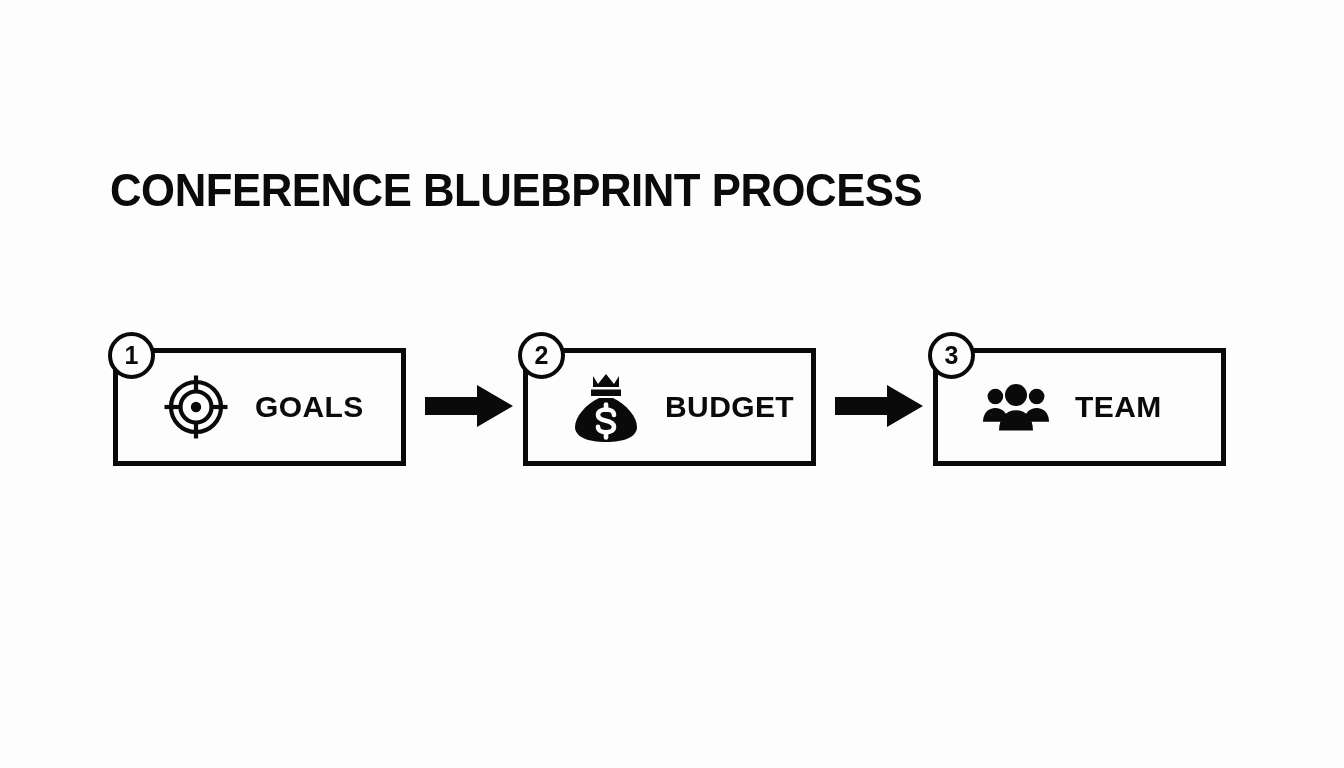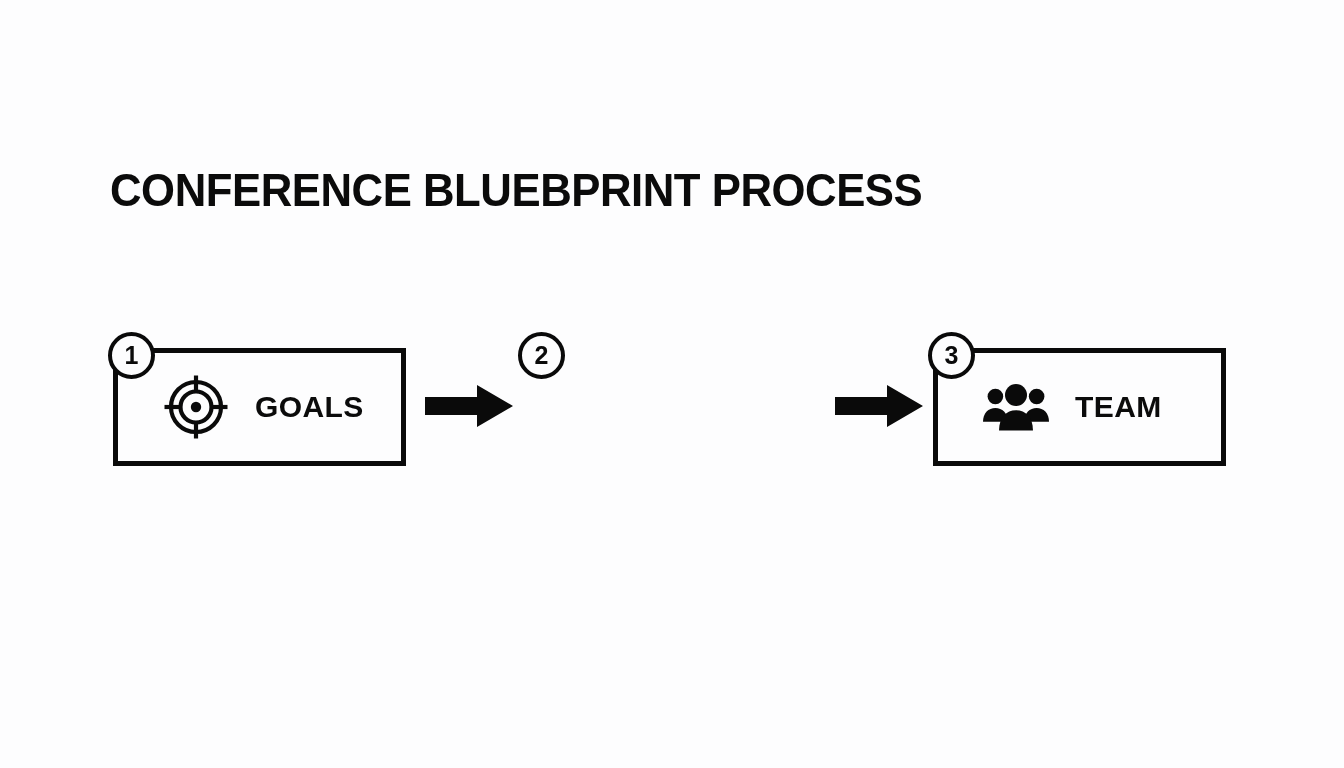--- a/index.html
+++ b/index.html
@@ -149,20 +149,39 @@
       <div class="step-label">GOALS</div>
     </div>
     <div class="step-badge b1">1</div>
 
     <div class="step-arrow a1">
       <svg width="88" height="44" viewBox="0 0 88 44">
         <path d="M0,13 L52,13 L52,1 L88,22 L52,43 L52,31 L0,31 Z" fill="#0a0a0a"></path>
       </svg>
     </div>
 
+    <div class="step-box s2">
+      <div class="step-icon">
+        <svg width="66" height="72" viewBox="0 0 66 72">
+
+          <path d="M20,5 L25,13 L33,3 L41,13 L46,5 L46,16 L20,16 Z" fill="#0a0a0a"></path>
+
+          <rect x="18" y="18.5" width="30" height="6.5" fill="#0a0a0a"></rect>
+
+          <path d="M26,27 C12,34 2,46 2,56 C2,66 15,71 33,71 C51,71 64,66 64,56 C64,46 54,34 40,27 Z" fill="#0a0a0a"></path>
+
+          <g fill="none" stroke="#fdfdfe" stroke-width="4.6" stroke-linecap="round">
+            <path d="M41,44 C41,40.5 37.5,38.5 33,38.5 C28.5,38.5 25,40.5 25,44 C25,47.5 28.5,48.8 33,49.8 C37.5,50.8 41,52.2 41,55.8 C41,59.4 37.5,61.4 33,61.4 C28.5,61.4 25,59.4 25,55.8"></path>
+            <line x1="33" y1="33.5" x2="33" y2="38.8"></line>
+            <line x1="33" y1="61.2" x2="33" y2="66.5"></line>
+          </g>
+        </svg>
+      </div>
+      <div class="step-label">BUDGET</div>
+    </div>
     <div class="step-badge b2">2</div>
 
     <div class="step-arrow a2">
       <svg width="88" height="44" viewBox="0 0 88 44">
         <path d="M0,13 L52,13 L52,1 L88,22 L52,43 L52,31 L0,31 Z" fill="#0a0a0a"></path>
       </svg>
     </div>
 
     <div class="step-box s3">
       <div class="step-icon">

